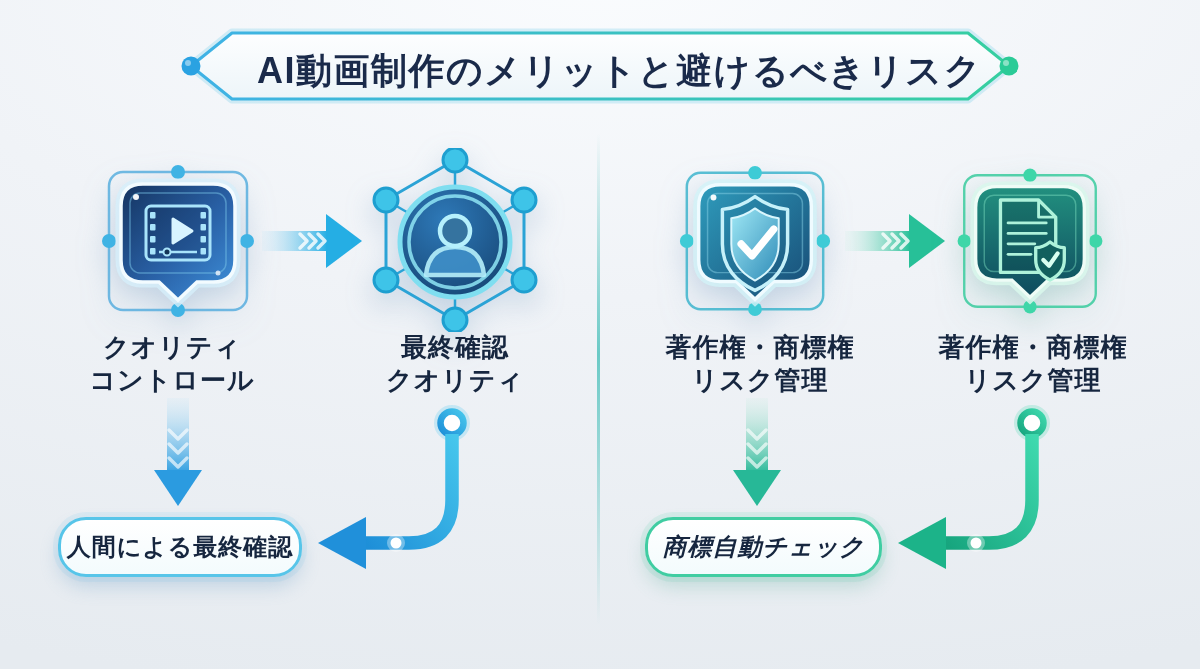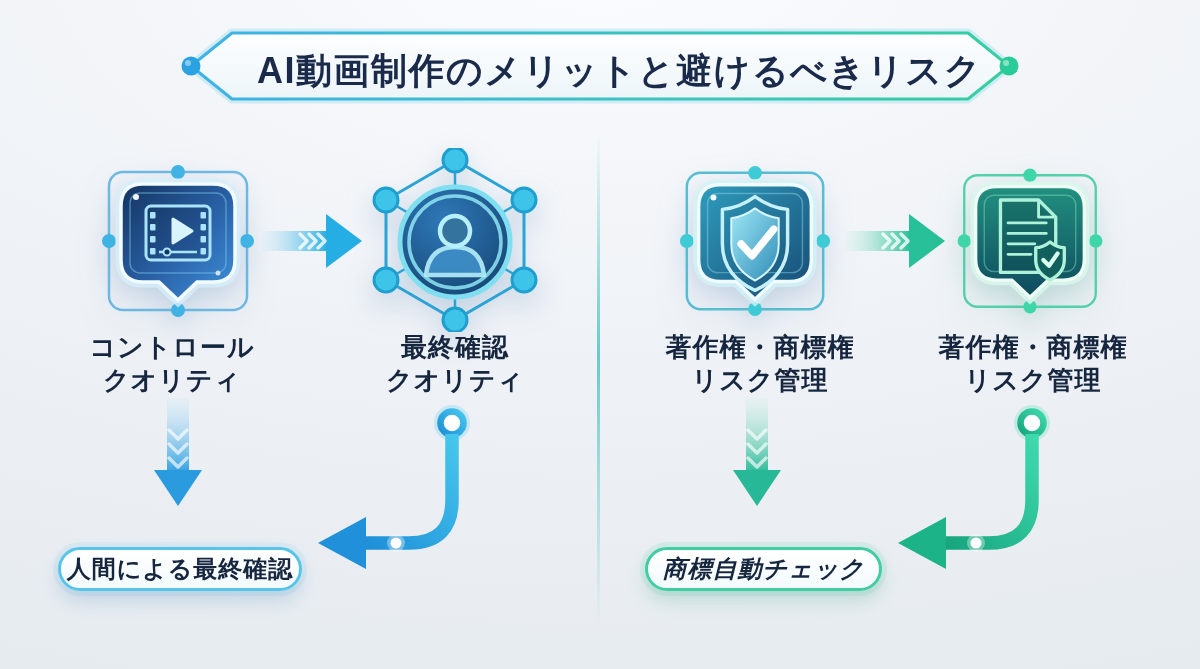--- a/index.html
+++ b/index.html
@@ -17,24 +17,24 @@
   .divider{
     position:absolute;left:597px;top:133px;width:2.5px;height:492px;
     background:linear-gradient(180deg, rgba(110,205,200,0) 0%, rgba(62,188,182,.75) 45%, rgba(110,205,200,0) 100%);
     border-radius:2px;
   }
   .step-label{
     position:absolute;width:240px;text-align:center;
     font-size:26px;line-height:33px;font-weight:800;color:#16263f;letter-spacing:1px;
   }
   .pill{
-    position:absolute;height:44px;border-radius:28px;box-sizing:border-box;
+    position:absolute;height:60px;border-radius:28px;box-sizing:border-box;
     background:linear-gradient(180deg,#ffffff 0%,#f3fbfd 100%);
     display:flex;align-items:center;justify-content:center;
-    font-size:24px;font-weight:800;color:#16263f;letter-spacing:1px;margin-top:30px;
+    font-size:24px;font-weight:800;color:#16263f;letter-spacing:1px;
   }
   .pill-blue{border:3px solid #57c5e9;box-shadow:0 10px 18px rgba(105,155,195,.30),0 0 0 5px rgba(125,205,240,.14);}
   .pill-green{border:3px solid #40cda2;box-shadow:0 10px 18px rgba(100,175,160,.30),0 0 0 5px rgba(90,215,180,.14);}
   .icon-shadow{filter:drop-shadow(0 12px 14px rgba(80,130,175,.28));}
   .icon-shadow-g{filter:drop-shadow(0 12px 14px rgba(60,150,135,.28));}
 </style>
 </head>
 <body>
 
 <div class="canvas">
@@ -145,22 +145,22 @@
         <circle cx="161" cy="132" r="12"></circle>
         <circle cx="161" cy="52" r="12"></circle>
     </g>
     <circle cx="92" cy="94" r="55" fill="url(#i2g)" stroke="#7fdef0" stroke-width="5"></circle>
     <circle cx="92" cy="94" r="46" fill="none" stroke="#8fe5f5" stroke-width="3.5" opacity=".85"></circle>
     <circle cx="92" cy="83" r="15" fill="#35739f" stroke="#b6f0fc" stroke-width="4.5"></circle>
     <path d="M63 127 Q66 99 92 99 Q118 99 121 127 Z" fill="#3f8fc8" opacity=".9" stroke="#b6f0fc" stroke-width="4.5" stroke-linejoin="round"></path>
   </svg>
 
   <div class="step-label" style="left:52px;top:331px;">
+    <div>クオリティ</div>
     <div>コントロール</div>
-    <div>クオリティ</div>
   </div>
   <div class="step-label" style="left:335px;top:331px;">
     <div>最終確認</div>
     <div>クオリティ</div>
   </div>
 
   <svg class="abs" style="left:148px;top:398px;" width="60" height="112" viewBox="0 0 60 112">
     <defs>
       <linearGradient id="dbg" x1="0" y1="0" x2="0" y2="1">
         <stop offset="0" stop-color="#b4e1f8" stop-opacity=".12"></stop>

